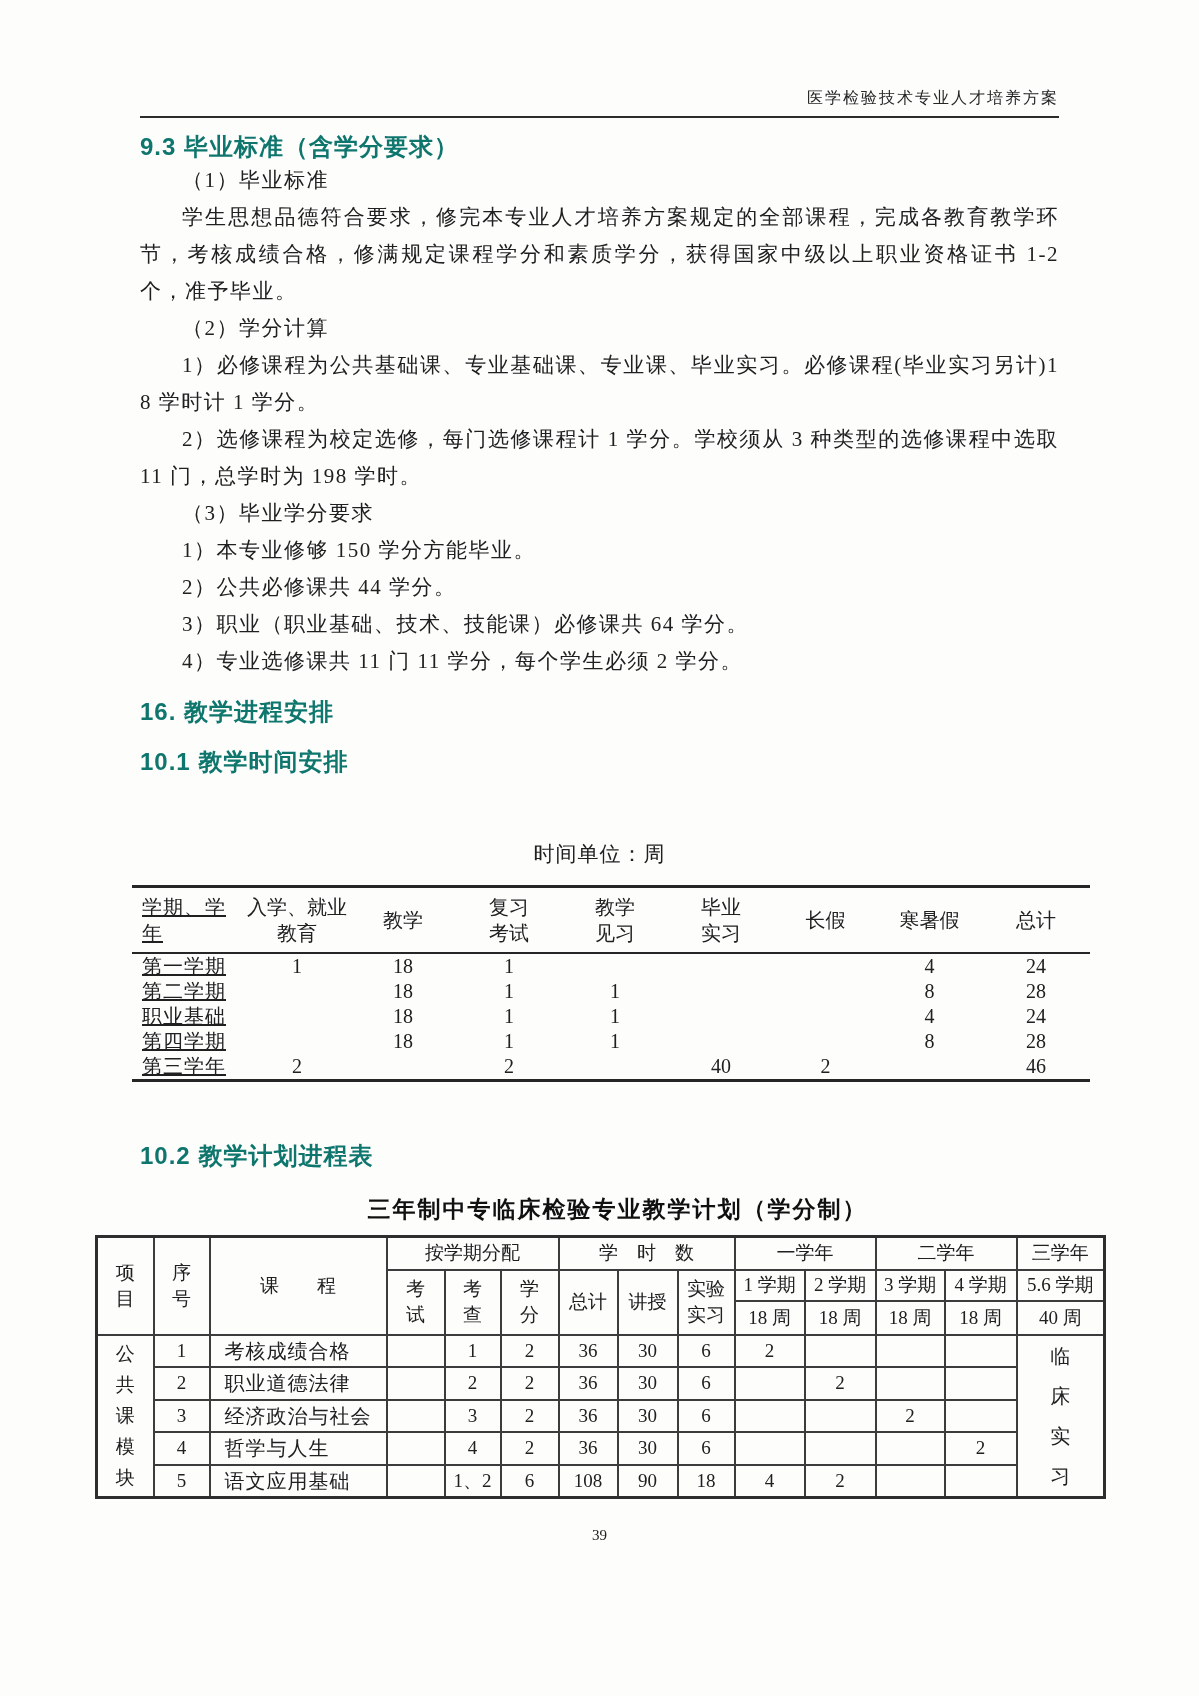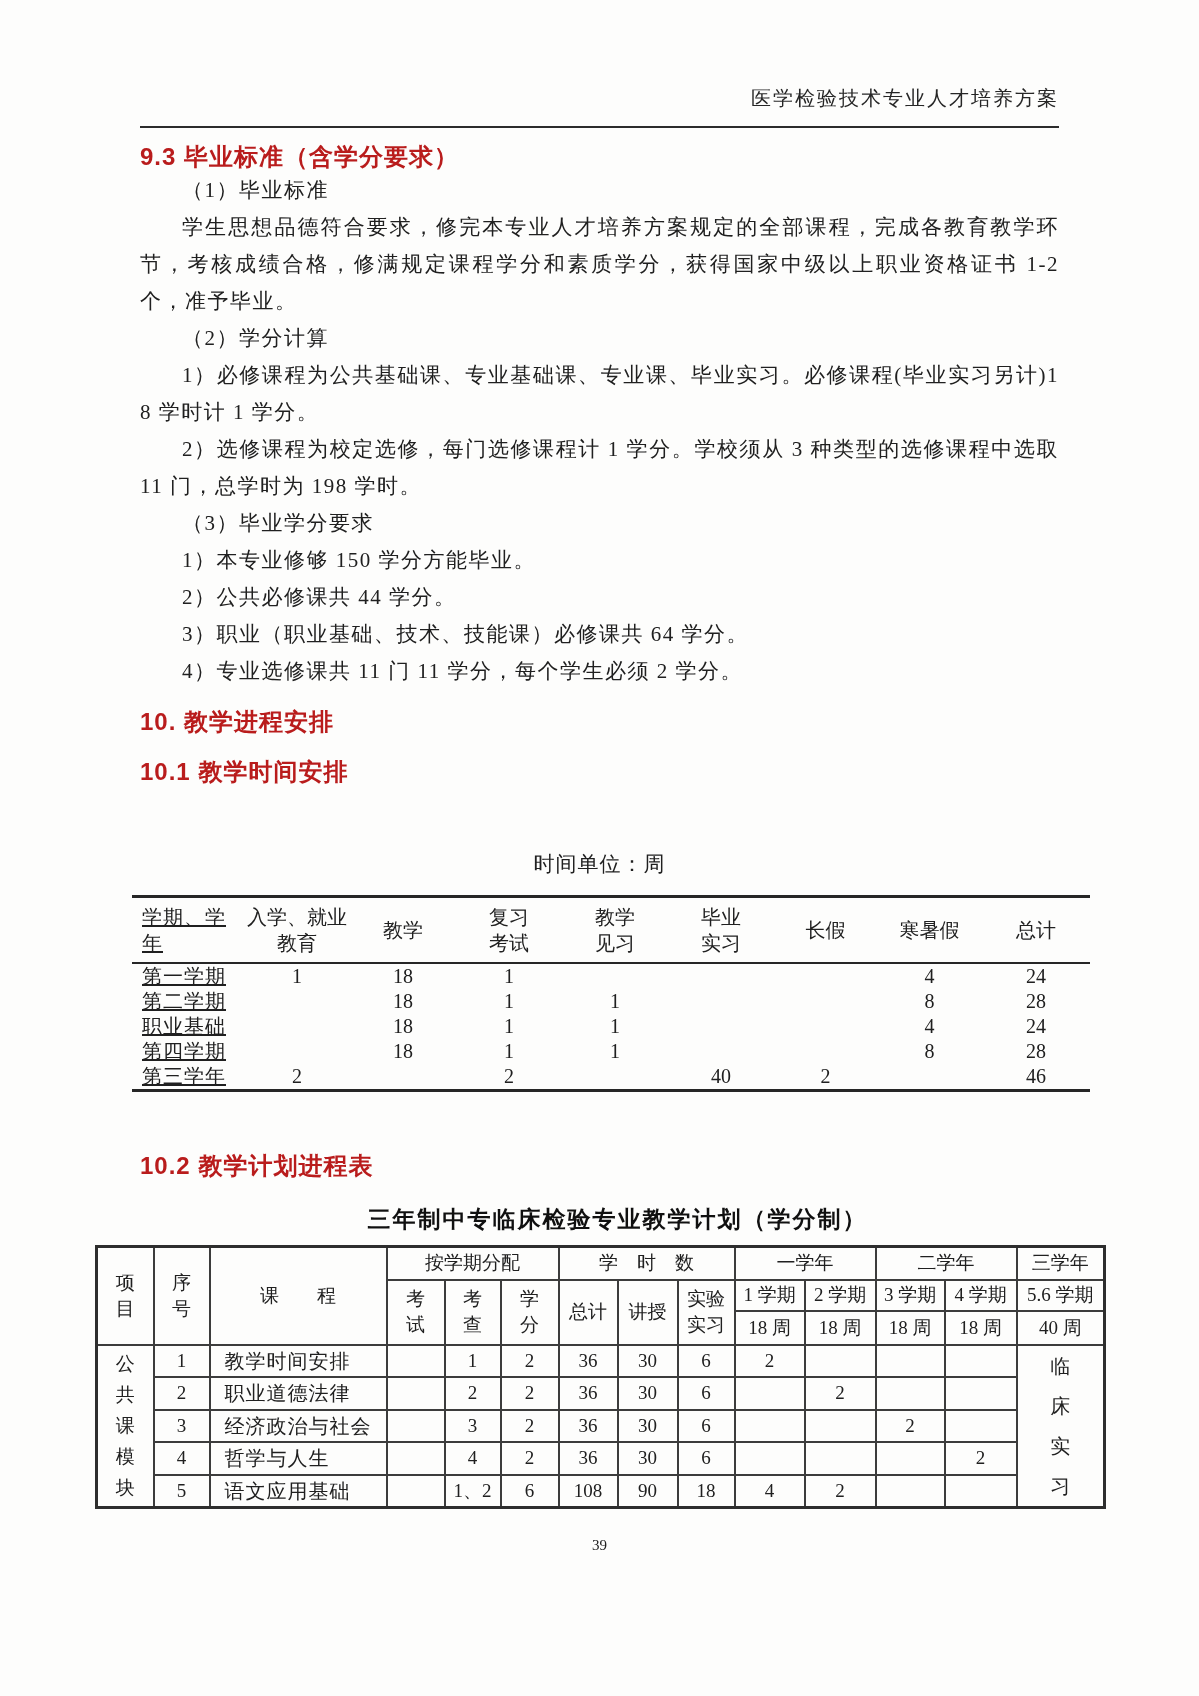--- a/index.html
+++ b/index.html
@@ -3,30 +3,30 @@
 <meta charset="utf-8">
 <style>
   html,body { margin:0; padding:0; background:#9a9a9a; }
   .page {
     position:relative; width:1199px; height:1696px; margin:0 auto;
     background:#fdfdfc; color:#1d1d1d; overflow:hidden;
     font-family:"Liberation Serif","DejaVu Serif",serif;
   }
   
   .doc-header {
-    margin:0 140px; padding-top:85px; padding-bottom:15px;
+    margin:0 140px; padding-top:85px; padding-bottom:5px;
     border-bottom:2px solid #2c2c2c; text-align:right;
-    font-size:20px; line-height:26px; letter-spacing:2px; color:#262626;font-family:Liberation Serif, serif;
+    font-size:16px; line-height:26px; letter-spacing:2px; color:#262626;font-family:Liberation Serif, serif;
   }
   
   .text-col { margin:0 140px; }
   .h-section {
     font-family:"Liberation Sans","DejaVu Sans",sans-serif;
     font-weight:bold; font-size:24px; line-height:30px;
-    letter-spacing:1px; color:#b91c1c; margin:14px 0 0 0;
+    letter-spacing:1px; color:#0f766e; margin:14px 0 0 0;
   }
   .h10  { margin-top:13px; line-height:38px; }
   .h101 { margin-top:12px; line-height:38px; }
   .h102 { margin-top:55px; line-height:38px; }
   .b {
     font-size:21px; line-height:37px; margin:0; letter-spacing:1.5px;
     text-align:justify; color:#202020;
   }
   .indent { text-indent:2em; }
   .unit-note { font-size:21px; line-height:37px; margin:55px 0 0 0; text-align:center; letter-spacing:1px; color:#202020; }
@@ -86,21 +86,21 @@
     <p class="b indent">（2）学分计算</p>
     <p class="b indent">1）必修课程为公共基础课、专业基础课、专业课、毕业实习。必修课程(毕业实习另计)1 8 学时计 1 学分。</p>
     <p class="b indent">2）选修课程为校定选修，每门选修课程计 1 学分。学校须从 3 种类型的选修课程中选取 11 门，总学时为 198 学时。</p>
 
     <p class="b indent">（3）毕业学分要求</p>
     <p class="b indent">1）本专业修够 150 学分方能毕业。</p>
     <p class="b indent">2）公共必修课共 44 学分。</p>
     <p class="b indent">3）职业（职业基础、技术、技能课）必修课共 64 学分。</p>
     <p class="b indent">4）专业选修课共 11 门 11 学分，每个学生必须 2 学分。</p>
 
-    <div class="h-section h10">10. 教学进程安排</div>
+    <div class="h-section h10">16. 教学进程安排</div>
     <div class="h-section h101">10.1 教学时间安排</div>
 
     <p class="unit-note">时间单位：周</p>
   </div>
 
   <table class="t1">
     <colgroup>
       <col style="width:112px">
         <col style="width:106px">
         <col style="width:106px">
@@ -249,21 +249,21 @@
       </tr>
     </thead>
     <tbody>
       <tr class="body">
         <td class="vlabel" rowspan="5">公
 共
 课
 模
 块</td>
         <td>1</td>
-          <td class="course">教学时间安排</td>
+          <td class="course">考核成绩合格</td>
           <td></td>
           <td>1</td>
           <td>2</td>
           <td>36</td>
           <td>30</td>
           <td>6</td>
           <td>2</td>
           <td></td>
           <td></td>
           <td></td>

